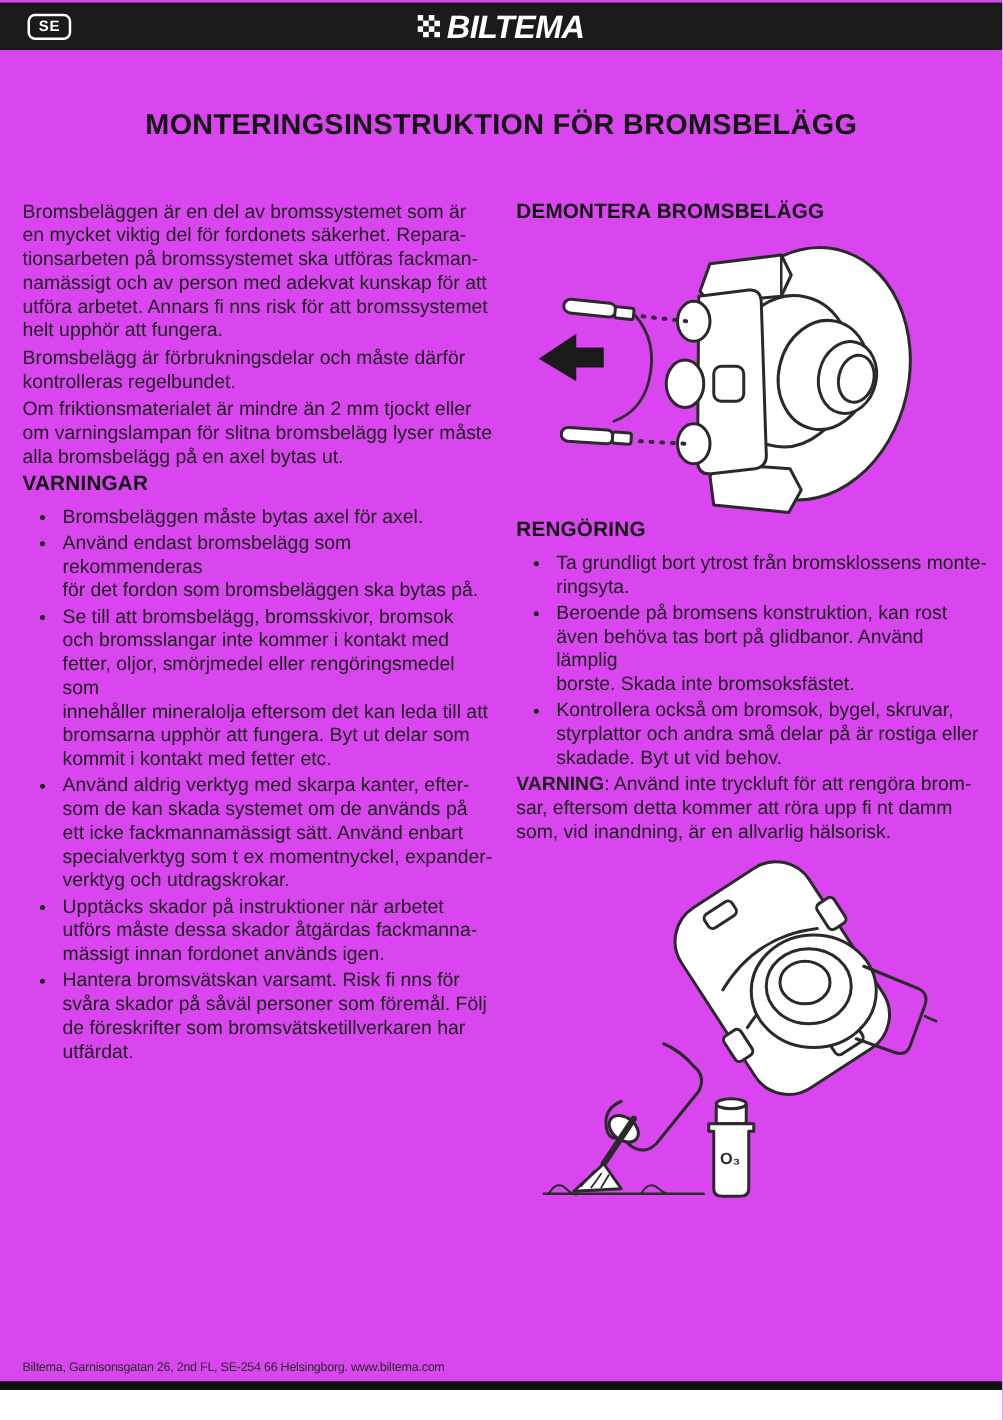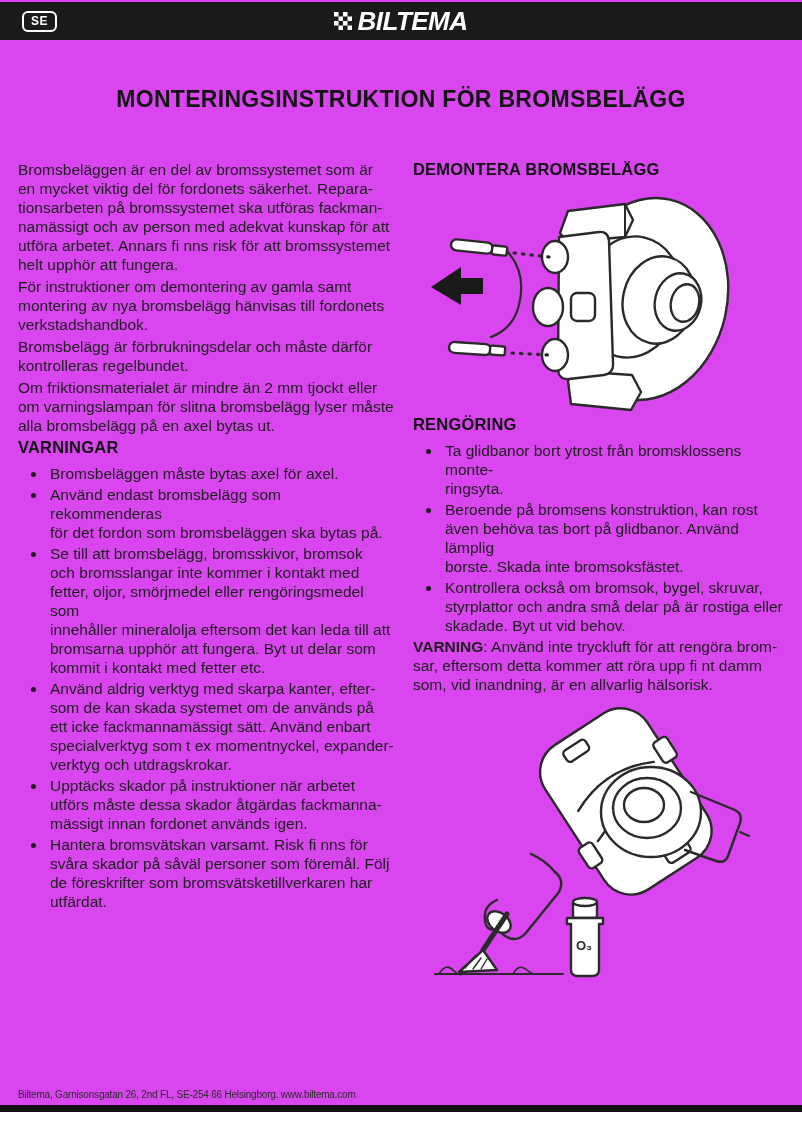--- a/index.html
+++ b/index.html
@@ -113,23 +113,20 @@
   <div class="content">
 
     <div class="col left">
       <section>
         <p class="body-text">Bromsbeläggen är en del av bromssystemet som är
 en mycket viktig del för fordonets säkerhet. Repara-
 tionsarbeten på bromssystemet ska utföras fackman-
 namässigt och av person med adekvat kunskap för att
 utföra arbetet. Annars fi nns risk för att bromssystemet
 helt upphör att fungera.</p>
-        <p class="body-text">För instruktioner om demontering av gamla samt
-montering av nya bromsbelägg hänvisas till fordonets
-verkstadshandbok.</p>
         <p class="body-text">Bromsbelägg är förbrukningsdelar och måste därför
 kontrolleras regelbundet.</p>
         <p class="body-text">Om friktionsmaterialet är mindre än 2 mm tjockt eller
 om varningslampan för slitna bromsbelägg lyser måste
 alla bromsbelägg på en axel bytas ut.</p>
       </section>
 
       <section>
         <h2 class="section-heading mt">VARNINGAR</h2>
         <ul class="bullet-list">
@@ -195,21 +192,21 @@
             <line x1="93" y1="166" x2="130" y2="168" stroke-dasharray="1.5 7" stroke-width="3.2"></line>
 
             <path d="M12 100 L42 80 L42 91 L64 91 L64 107 L42 107 L42 118 Z" fill="#1a1a1a" stroke="none"></path>
           </g>
         </svg>
       </section>
 
       <section>
         <h2 class="section-heading mt">RENGÖRING</h2>
         <ul class="bullet-list">
-          <li class="bullet-item">Ta glidbanor bort ytrost från bromsklossens monte-
+          <li class="bullet-item">Ta grundligt bort ytrost från bromsklossens monte-
 ringsyta.</li>
           <li class="bullet-item">Beroende på bromsens konstruktion, kan rost
 även behöva tas bort på glidbanor. Använd lämplig
 borste. Skada inte bromsoksfästet.</li>
           <li class="bullet-item">Kontrollera också om bromsok, bygel, skruvar,
 styrplattor och andra små delar på är rostiga eller
 skadade. Byt ut vid behov.</li>
         </ul>
         <p class="warning-para"><strong>VARNING</strong><span>: Använd inte tryckluft för att rengöra brom-
 sar, eftersom detta kommer att röra upp fi nt damm

